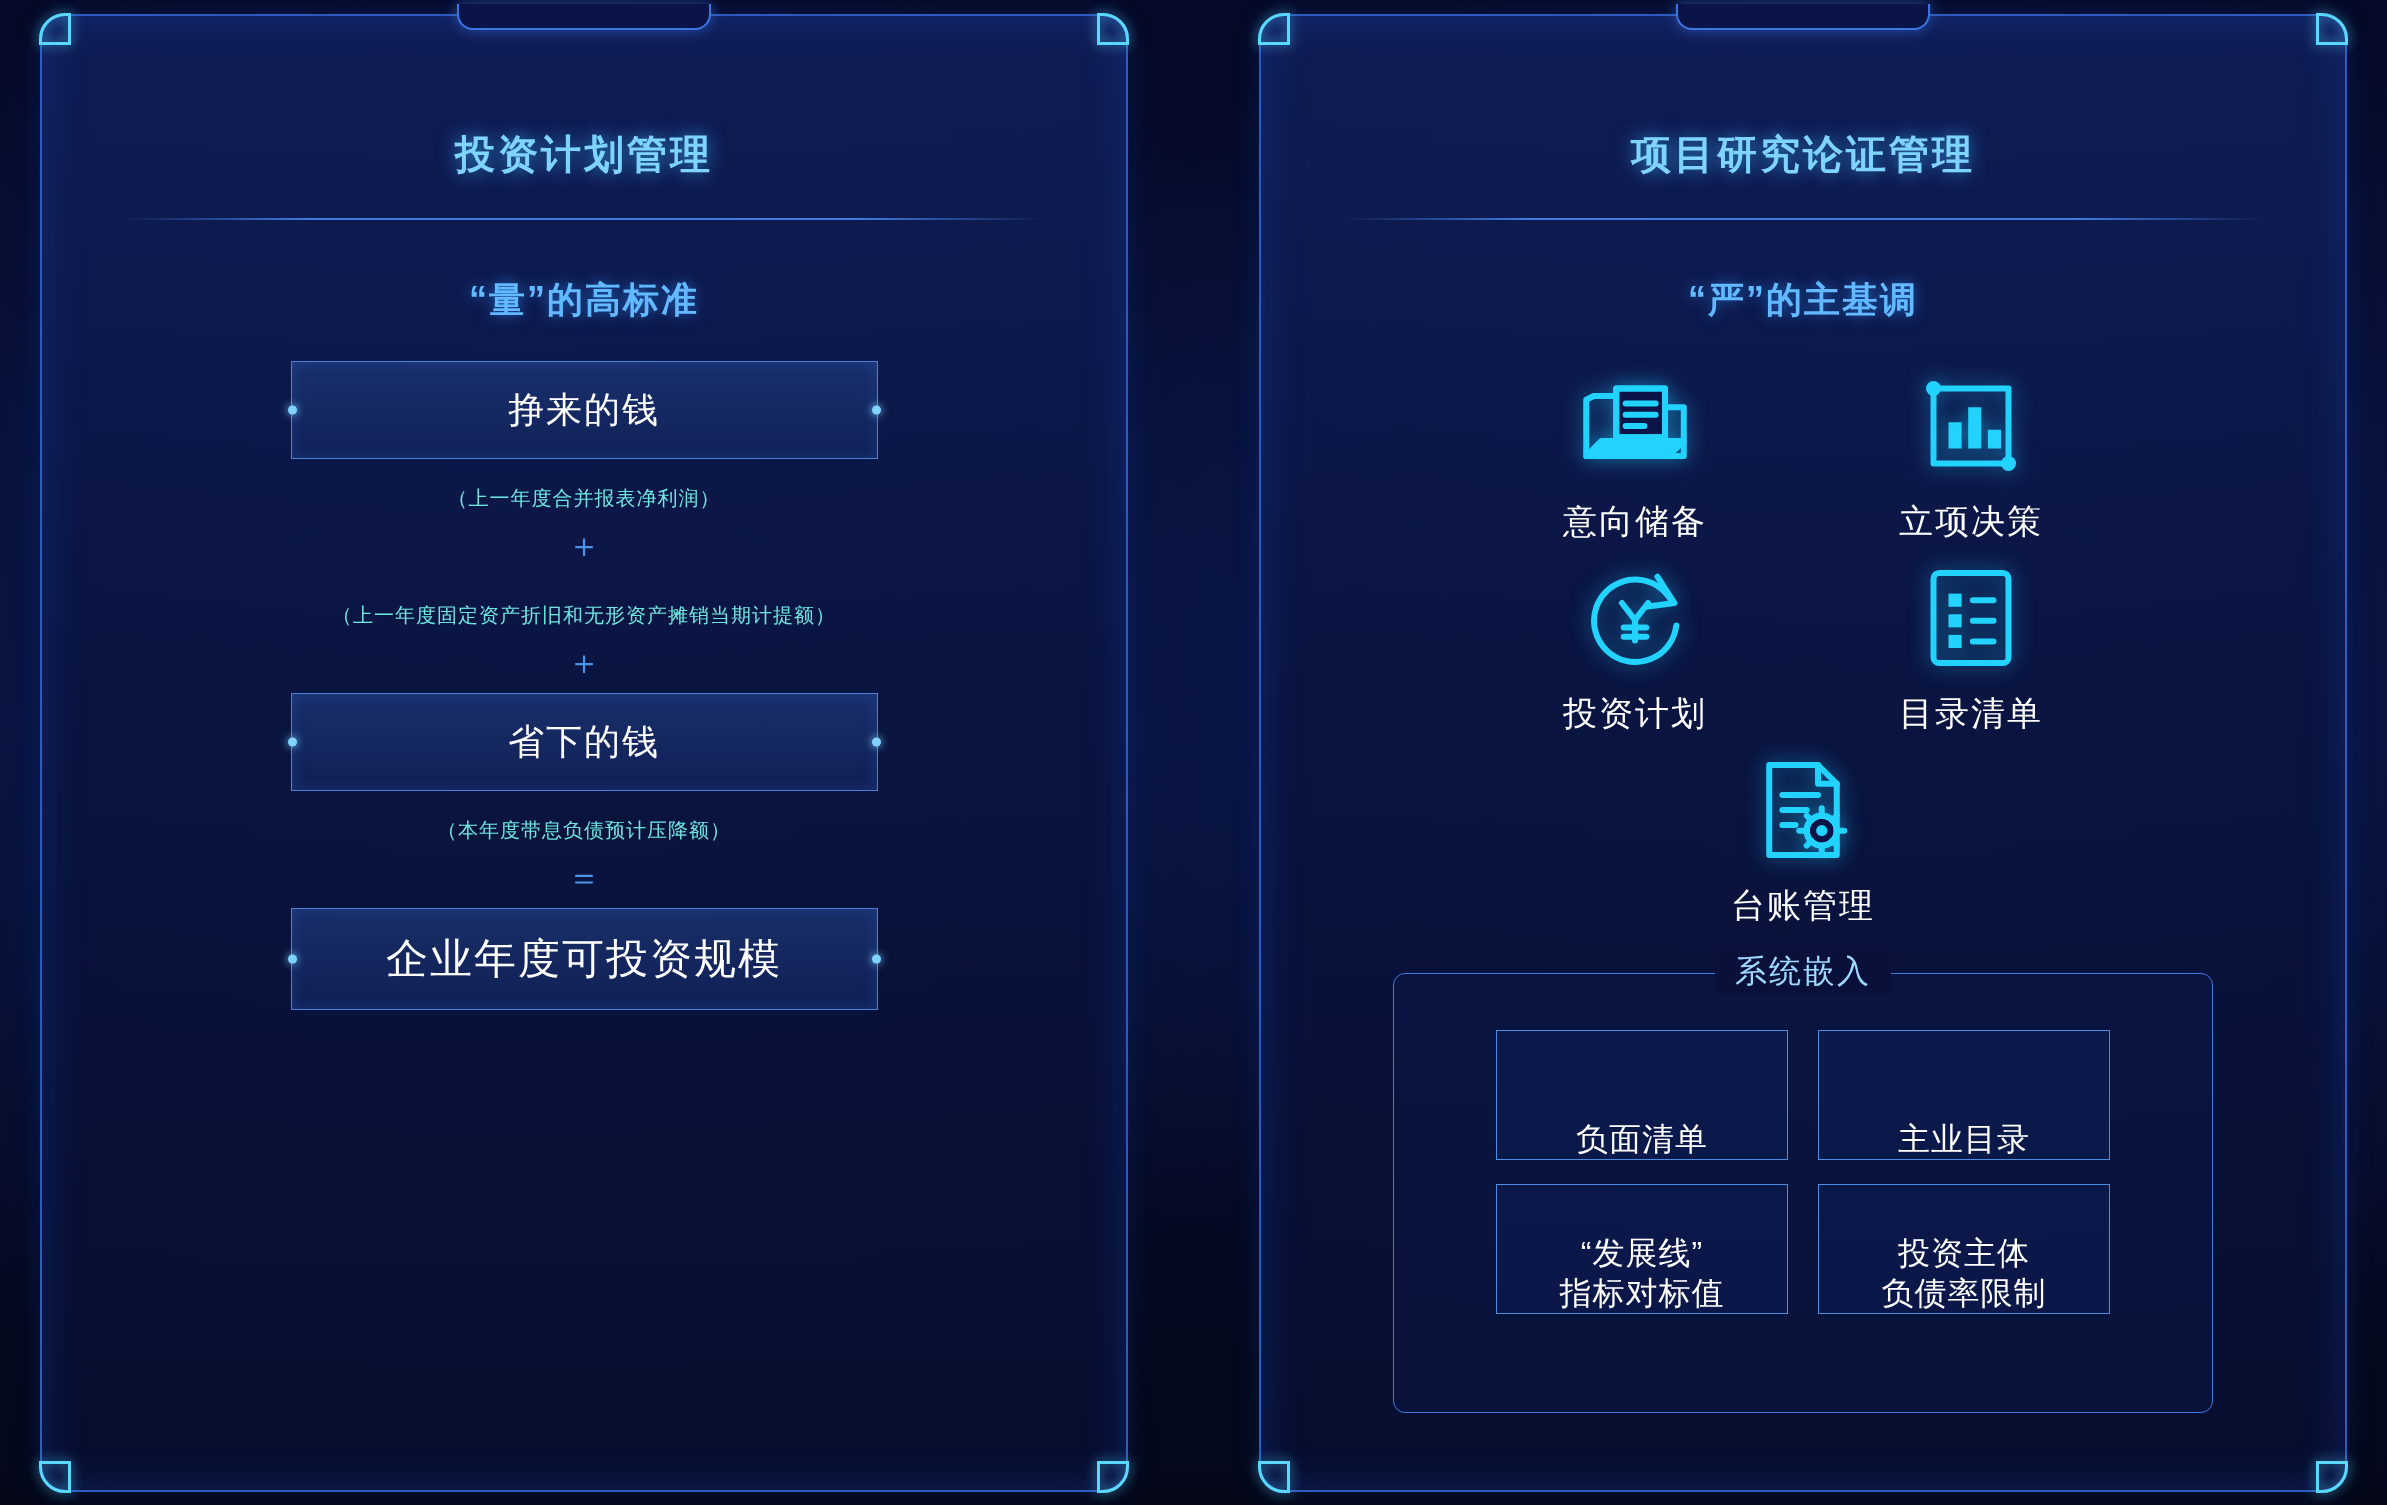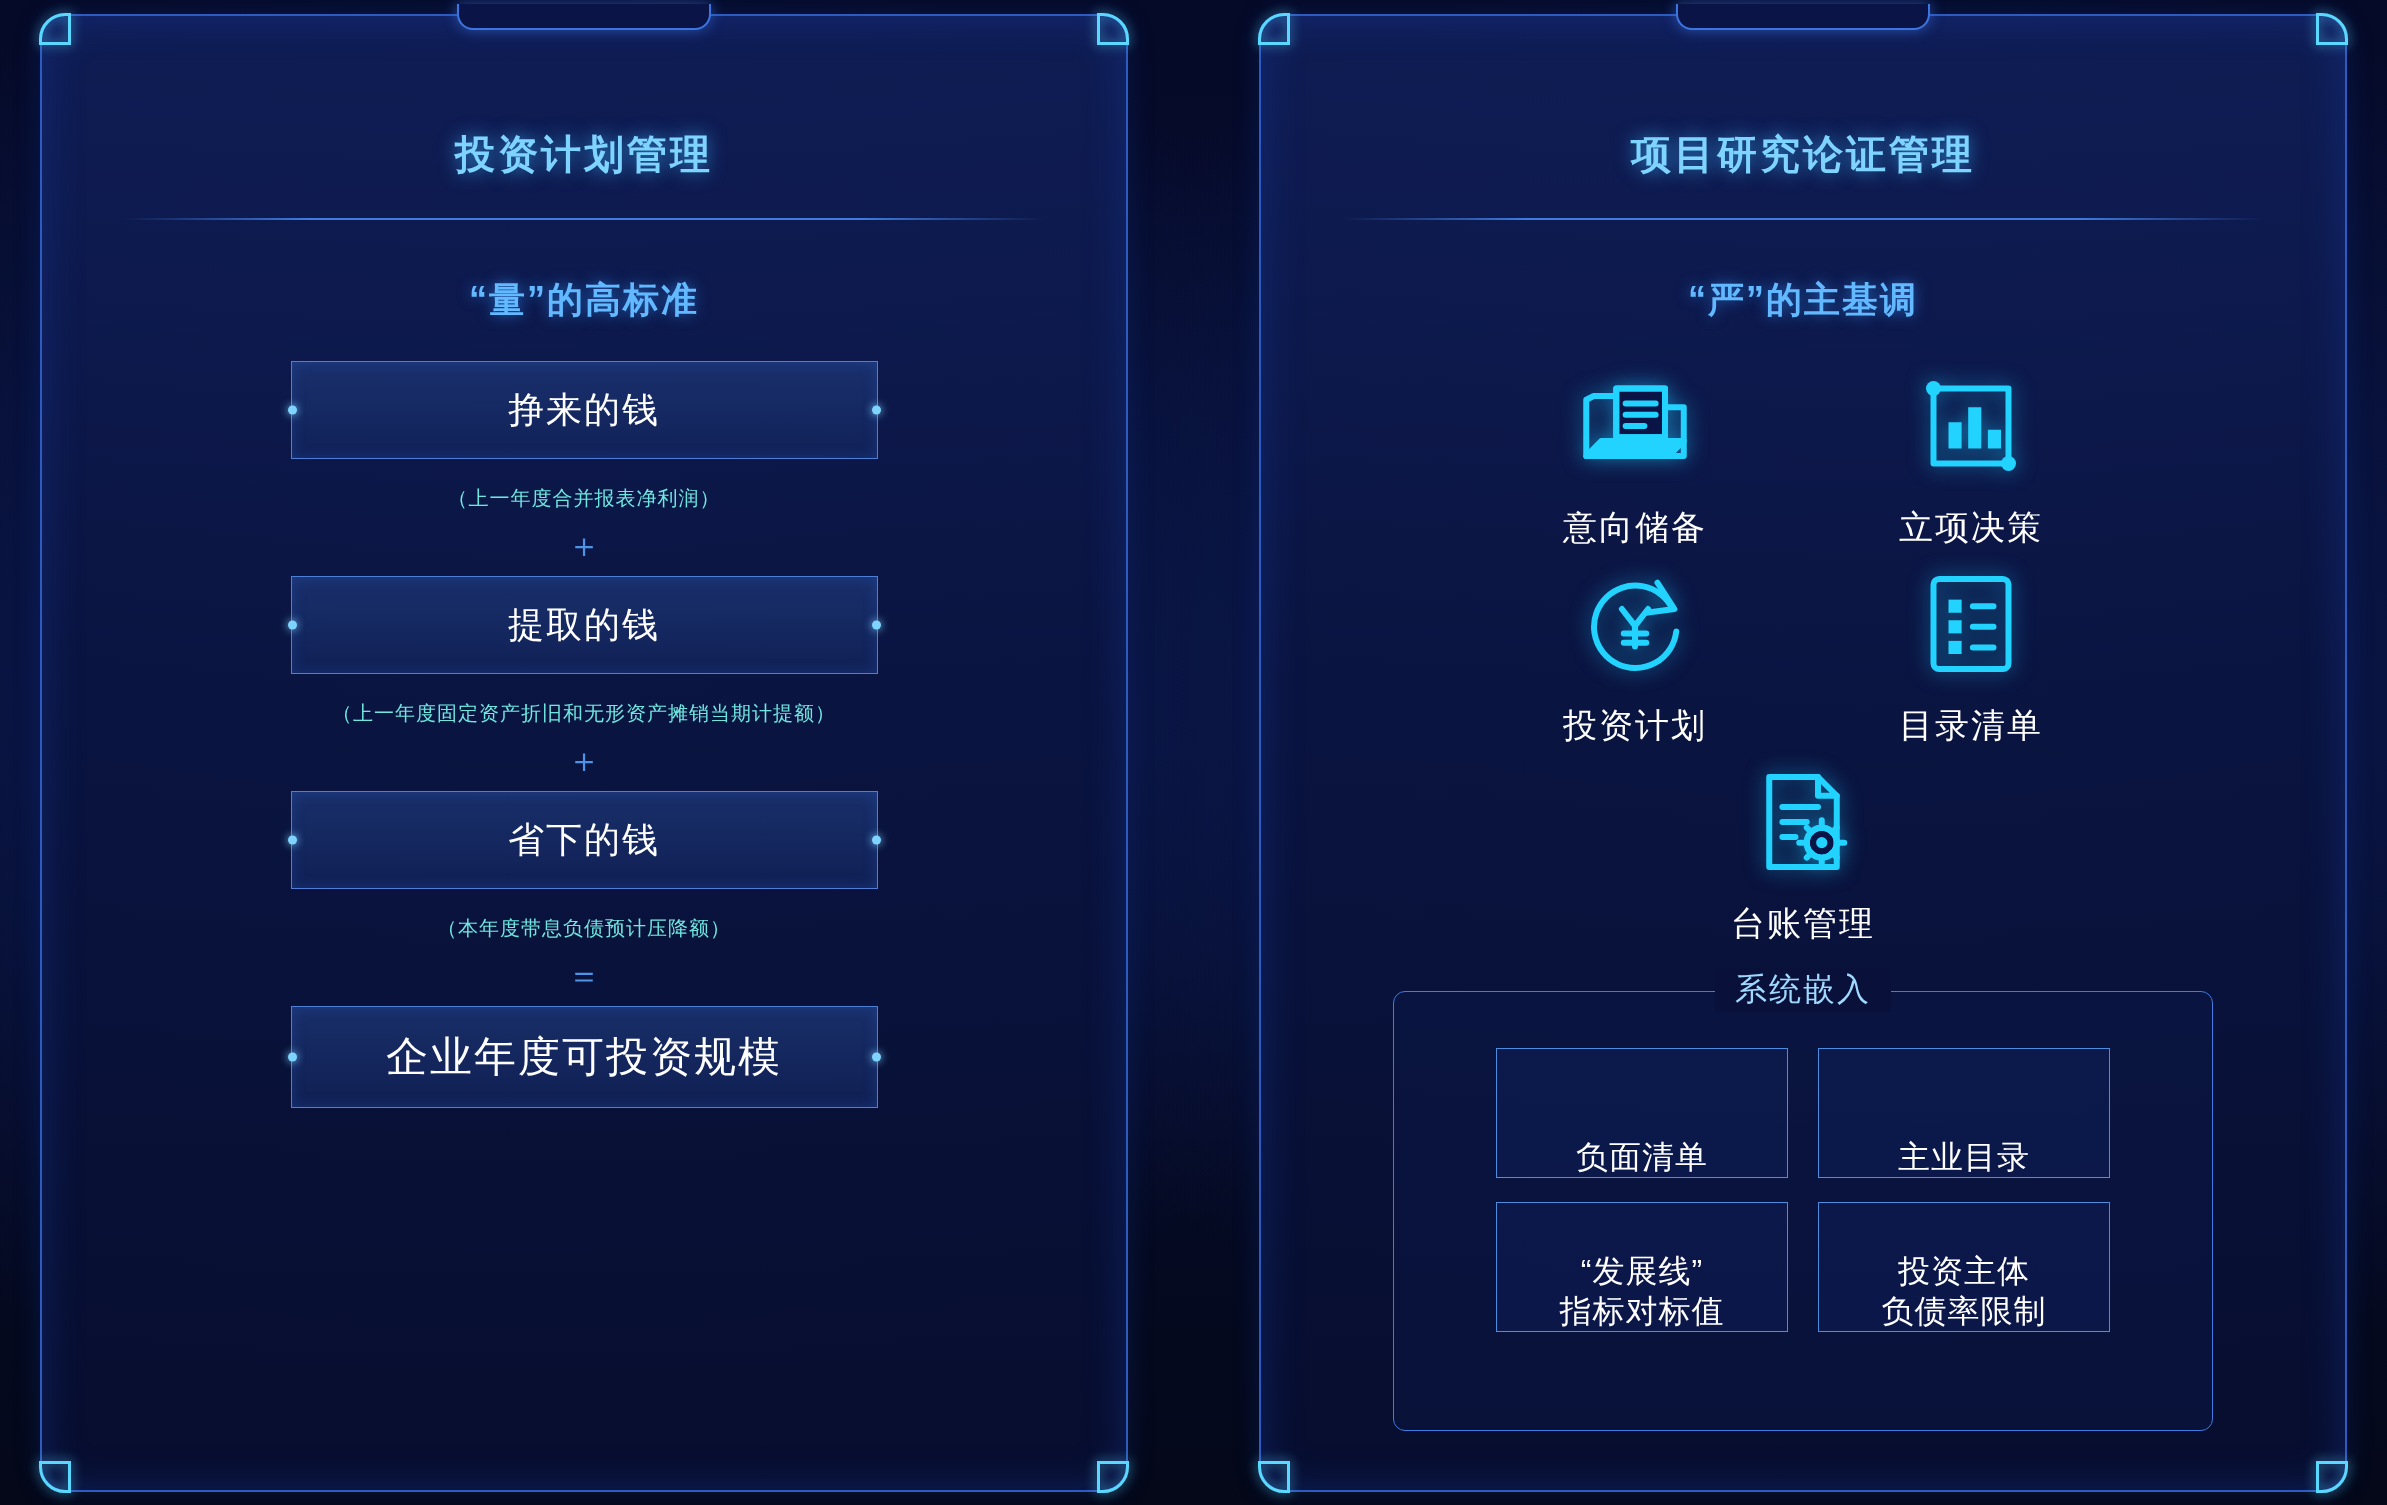--- a/index.html
+++ b/index.html
@@ -160,21 +160,21 @@
   }
   .icon-cell .glyph {
     width: 130px;
     height: 130px;
     display: flex;
     align-items: center;
     justify-content: center;
     filter: drop-shadow(0 0 10px rgba(30,200,255,0.55));
   }
   .icon-cell .cap {
-    margin-top: 14px;
+    margin-top: 8px;
     color: #ffffff;
     font-size: 34px;
     letter-spacing: 2px;
   }
 
   
   .embed {
     position: relative;
     margin: 44px auto 0 auto;
     width: 820px;
@@ -239,25 +239,20 @@
     <div class="formula">
 
       <div class="box">
         <span class="dot l"></span>
         <span class="dot r"></span>
         <span>挣来的钱</span>
       </div>
       <p class="note">（上一年度合并报表净利润）</p>
       <p class="op">＋</p>
 
-      <div class="box">
-        <span class="dot l"></span>
-        <span class="dot r"></span>
-        <span>提取的钱</span>
-      </div>
       <p class="note">（上一年度固定资产折旧和无形资产摊销当期计提额）</p>
       <p class="op">＋</p>
 
       <div class="box">
         <span class="dot l"></span>
         <span class="dot r"></span>
         <span>省下的钱</span>
       </div>
       <p class="note">（本年度带息负债预计压降额）</p>
       <p class="op">＝</p>

